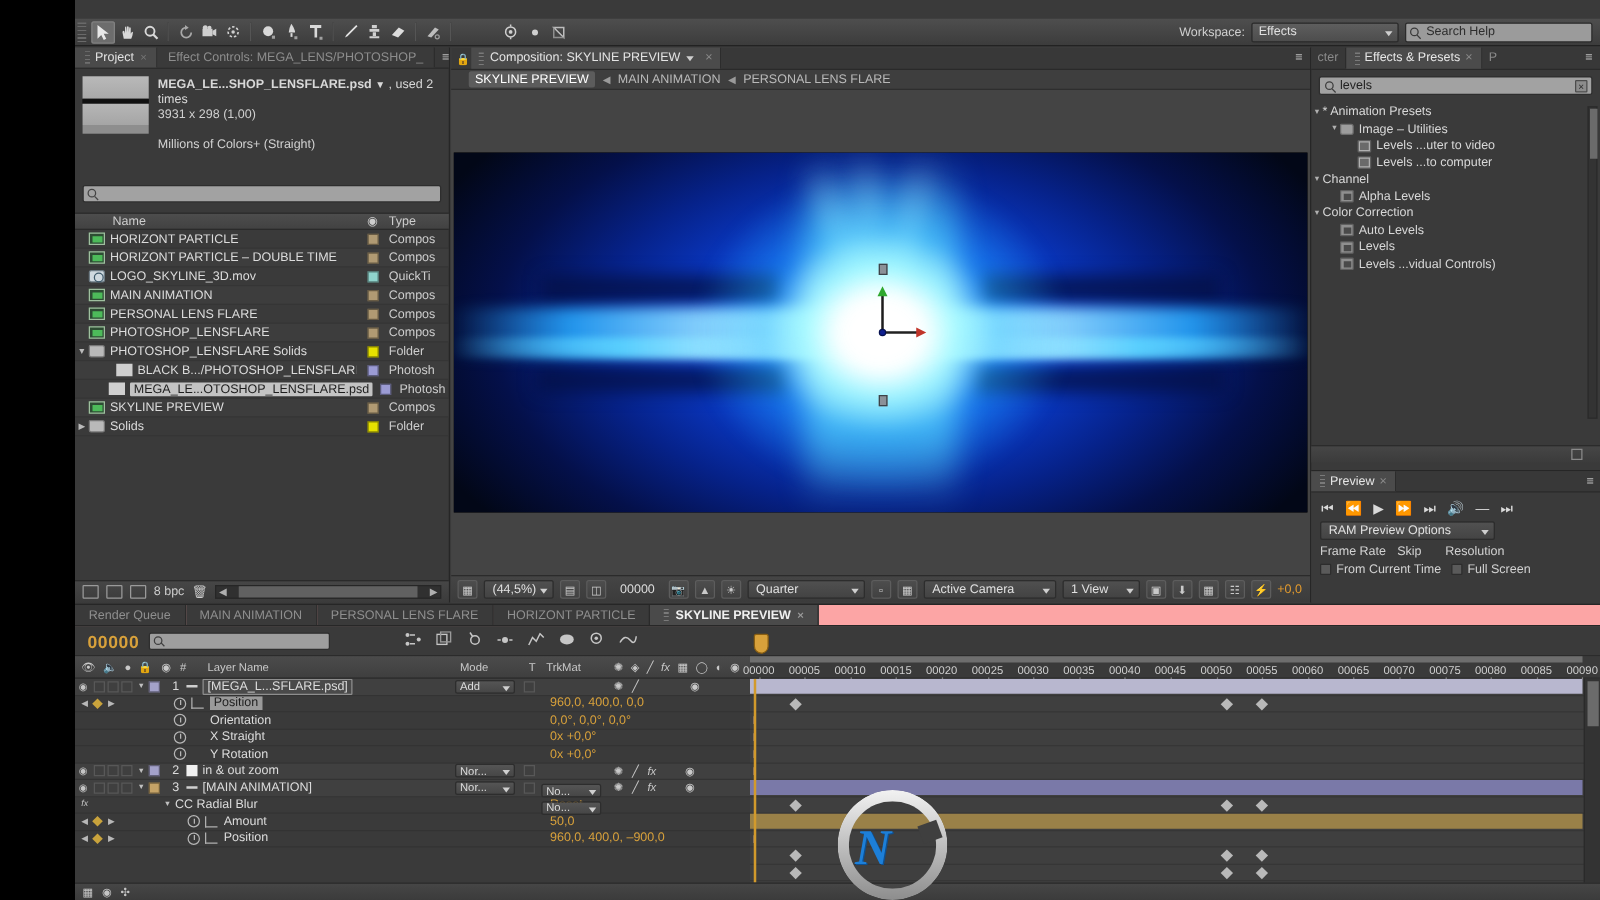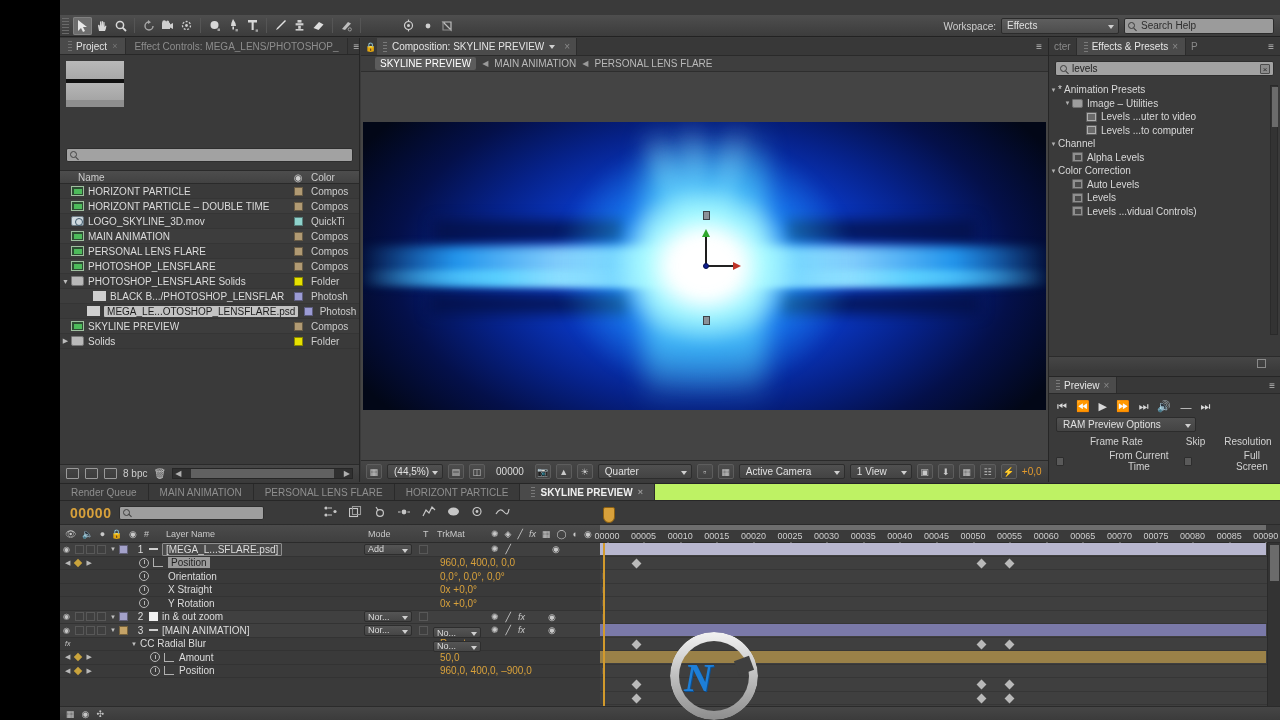--- a/index.html
+++ b/index.html
@@ -105,21 +105,21 @@
     margin:3px 6px 0 6px; height:14px; background:#a2a2a2;
     border:1px solid #2e2e2e; border-radius:2px; position:relative;
   }
   .proj-search .mag { top:2px; border-color:#444; }
   .proj-search .mag:after { background:#444; }
   .proj-colhead {
     margin-top:8px; height:14px; background:linear-gradient(#4d4d4d,#424242);
     border-top:1px solid #2a2a2a; border-bottom:1px solid #2a2a2a;
     display:flex; align-items:center; font-size:10px; color:#cdcdcd;
   }
-  .proj-colhead .c-name{ padding-left:18px; flex:1; }
+  .proj-colhead .c-name{ padding-left:30px; flex:1; }
   .proj-colhead .c-tag { width:26px; text-align:center; }
   .proj-colhead .c-type{ width:48px; }
   .proj-rows { height:252px; overflow:hidden; }
   .prow {
     height:15px; display:flex; align-items:center; font-size:10px;
     color:#dcdcdc; border-bottom:1px solid #353535;
   }
   .prow:nth-child(even){ background:#3d3d3d; }
   .prow .tw { width:11px; text-align:center; color:#bbb; font-size:7px; }
   .prow .ico { width:13px; height:10px; margin-right:4px; flex:0 0 auto; }
@@ -246,33 +246,33 @@
   .ep-scroll i{ display:block; width:6px; height:40px; background:#6b6b6b; margin:1px;}
   .ep-foot { position:absolute; left:0; right:0; top:318px; height:14px;
     background:linear-gradient(#464646,#3b3b3b); border-top:1px solid #2b2b2b;
     display:flex; align-items:center; justify-content:flex-end; padding-right:14px;}
   .ep-foot i{ width:9px;height:9px;border:1px solid #8a8a8a; display:block;}
   
   #preview-panel { position:absolute; left:0; top:338px; width:232px; height:106px; background:#3a3a3a; border-top:1px solid #262626;}
   .pv-tabs{ height:17px; background:#383838; display:flex;align-items:center;border-bottom:1px solid #2a2a2a;}
   .pv-tab{ display:flex;align-items:center;gap:4px;padding:0 7px;height:100%;background:#4b4b4b;color:#e6e6e6;font-size:10px;border-right:1px solid #2c2c2c;}
   .pv-transport{ display:flex; align-items:center; gap:9px; padding:6px 8px 3px 8px; color:#d9d9d9; font-size:11px;}
-  .pv-row{ display:flex; align-items:center; gap:6px; padding:1px 7px;text-align:center; }
+  .pv-row{ display:flex; align-items:center; gap:6px; padding:1px 7px; }
   .pv-sel{
     height:15px; background:linear-gradient(#515151,#444); border:1px solid #2c2c2c;
     border-radius:2px; font-size:10px; color:#e0e0e0; display:flex;align-items:center;
     padding:0 14px 0 6px; position:relative;
   }
   .pv-sel:after{content:'';position:absolute;right:4px;top:6px;
     border-left:3px solid transparent;border-right:3px solid transparent;border-top:4px solid #cfcfcf;}
-  .pv-lbl{ font-size:10px; color:#d2d2d2;margin-left:34px; }
+  .pv-lbl{ font-size:10px; color:#d2d2d2; }
   .pv-check{ width:9px; height:9px; background:#5a5a5a; border:1px solid #2d2d2d; border-radius:1px;}
   
   #timeline { left:0; top:483px; width:1220px; height:237px; background:#3a3a3a; border-top:1px solid #262626;}
-  .tl-tabs{ height:17px; background:#bef264; display:flex; align-items:stretch; border-bottom:1px solid #272727;}
+  .tl-tabs{ height:17px; background:#fca5a5; display:flex; align-items:stretch; border-bottom:1px solid #272727;}
   .tl-tab{ display:flex;align-items:center;padding:0 11px;font-size:10px;color:#8f8f8f;
     background:#3a3a3a;border-right:1px solid #2a2a2a;white-space:nowrap;}
   .tl-tab.active{ background:#4a4a4a;color:#f0f0f0;font-weight:bold;}
   .tl-tab.active .grip{ width:4px;height:10px;margin-right:5px;
     background:repeating-linear-gradient(#7a7a7a,#7a7a7a 1px,transparent 1px,transparent 3px);}
   .tl-topbar{ height:24px; display:flex; align-items:center; background:#3a3a3a; border-bottom:1px solid #2b2b2b;}
   .tl-time{ font-size:14px; font-weight:bold; color:#d8a13b; padding:0 8px 0 10px; letter-spacing:.5px;}
   .tl-srch{ width:145px;height:14px;background:#9e9e9e;border:1px solid #2e2e2e;border-radius:2px;position:relative;}
   .tl-srch .mag{top:2px;left:3px;border-color:#3f3f3f;}
   .tl-srch .mag:after{background:#3f3f3f;}
@@ -502,30 +502,37 @@
       <div class="ptab-menu">≡</div>
     </div>
 
     <div class="proj-header">
       <div class="thumb">
         <div class="a"></div>
           <div class="b"></div>
           <div class="c"></div>
           <div class="d"></div>
       </div>
+      <div class="proj-meta">
+        <div><span class="nm">MEGA_LE...SHOP_LENSFLARE.psd</span>
+          <span style="font-size:8px;">▼</span>
+          <span>, used 2 times</span></div>
+        <div class="sz">3931 x 298 (1,00)</div>
+        <div class="cl">Millions of Colors+ (Straight)</div>
+      </div>
     </div>
 
     <div class="proj-search">
       <span class="mag"></span>
     </div>
 
     <div class="proj-colhead">
       <span class="c-name">Name</span>
       <span class="c-tag">◉</span>
-      <span class="c-type">Color</span>
+      <span class="c-type">Type</span>
     </div>
 
     <div class="proj-rows" id="project-rows">
         <div class="prow">
           <span class="tw"></span>
           <span style="width:0px"></span>
           <span class="ico ic-comp"></span>
           <span class="nm">HORIZONT PARTICLE</span>
           <span class="lbl">
             <i style="background:#b09a73"></i>

